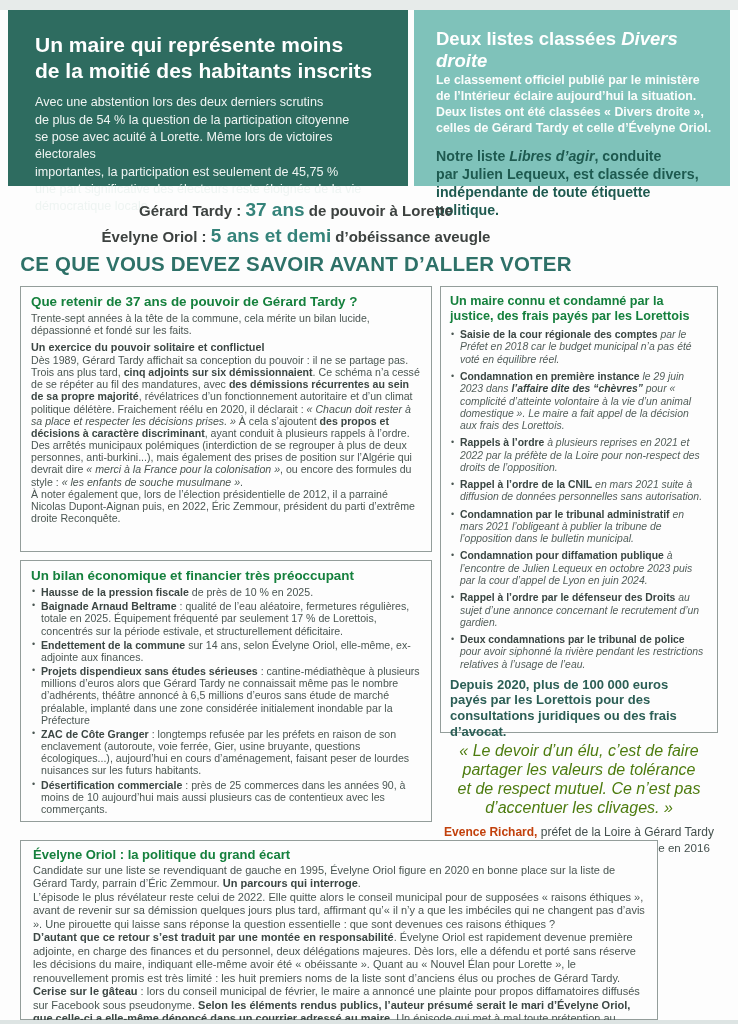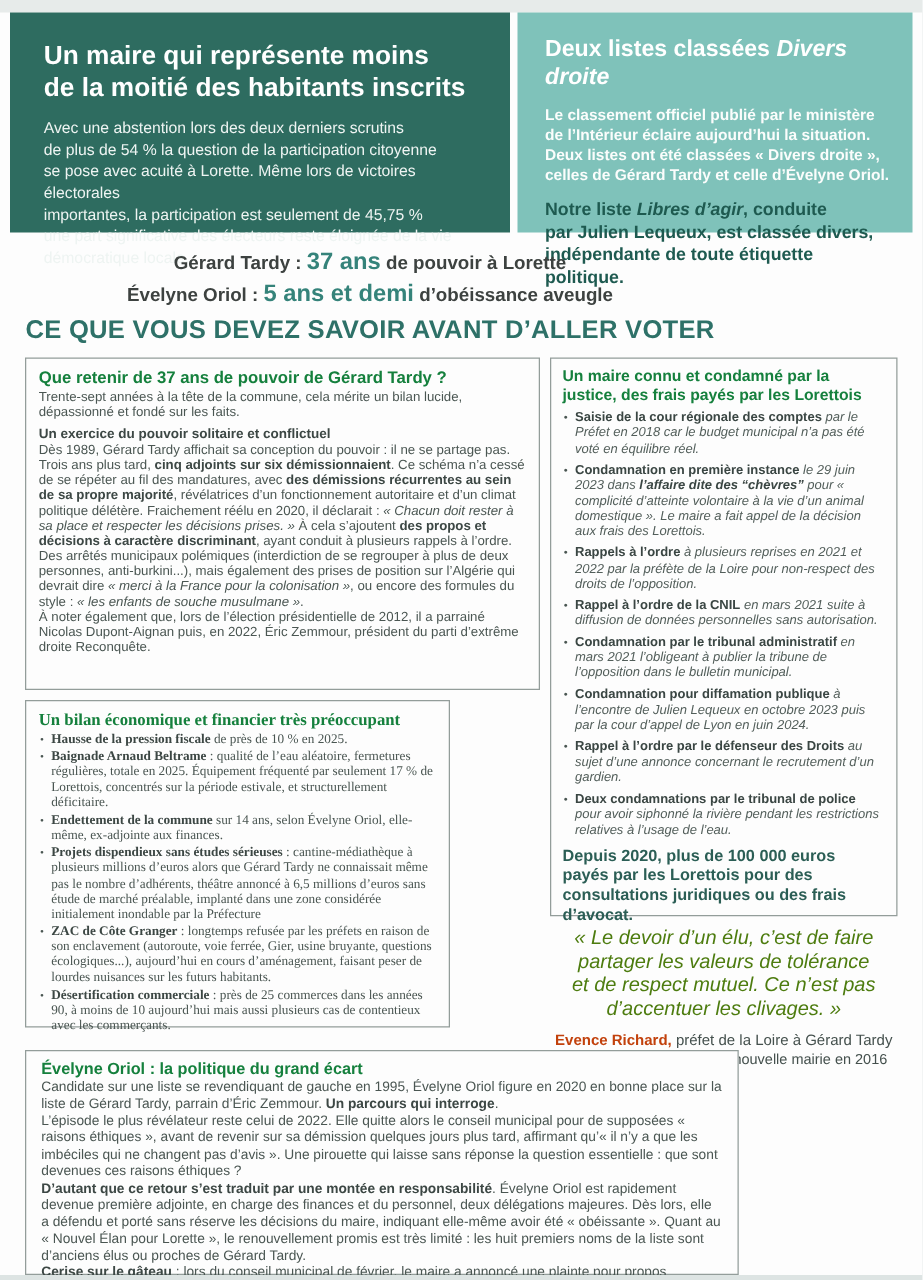--- a/index.html
+++ b/index.html
@@ -20,51 +20,51 @@
   }
   .banner-left h1 {
     font-size:21px; line-height:1.22; font-weight:700; color:#ffffff;
     white-space:pre-line; margin-bottom:11px;
   }
   .banner-left p { font-size:12.6px; line-height:1.38; white-space:pre-line; color:#eef4f2; }
   .banner-right {
     left:414px; width:316px; height:176px; background:#7FC2BA;
     padding:18px 14px 0 22px;
   }
-  .banner-right h1 { font-size:18.5px; font-weight:700; color:#ffffff; margin-bottom:12px; }
+  .banner-right h1 { font-size:18.5px; font-weight:700; color:#ffffff; margin-bottom:0; }
   .banner-right .br-p1 { font-size:12.4px; font-weight:700; line-height:1.3; color:#fbfdfc; white-space:pre-line; }
   .banner-right .br-p2 { font-size:14.2px; font-weight:700; line-height:1.28; color:#1E5A50; white-space:pre-line; margin-top:10px; }
 
   
   .headline { position:absolute; left:0; top:197px; width:592px; text-align:center; }
   .hl-line { font-size:15px; font-weight:700; color:#3d4240; line-height:25px; }
   .hl-main { font-size:20.5px; font-weight:700; color:#2E7168; line-height:28px; margin-top:1px; letter-spacing:0.2px; }
 
   
   .box {
     position:absolute; background:#fdfdfd; border:1px solid #939d9a;
     color:#4a5652;
   }
   .box h2 { font-size:13.4px; font-weight:700; color:#15803d; line-height:1.2; margin-bottom:2px; }
   .box1 { left:20px; top:286px; width:412px; height:266px; padding:7px 10px; }
   .box1 p { font-size:10.6px; line-height:1.15; }
   .box1 .subhead { font-weight:700; color:#3c4744; margin-top:5px; font-size:10.8px; }
-  .box2 { left:20px; top:560px; width:340px; height:262px; padding:7px 10px;font-family:Liberation Serif, serif; }
+  .box2 { left:20px; top:560px; width:412px; height:262px; padding:7px 10px; }
   ul.bullets { list-style:none; }
   ul.bullets li {
     position:relative; padding-left:10px; font-size:10.6px; line-height:1.15; margin-top:2px;
   }
   ul.bullets li::before {
     content:"•"; position:absolute; left:1px; top:0; font-size:9px; color:#4a5652;
   }
   .boxR { left:440px; top:286px; width:278px; height:447px; padding:7px 9px; }
   .boxR h2 { font-size:12.6px; }
   .boxR ul.bullets li { font-size:10.4px; line-height:1.18; margin-top:5px; }
   .boxR .box-footer { font-size:13px; font-weight:700; color:#2B5E55; line-height:1.2; margin-top:6px; }
-  .boxB { left:20px; top:840px; width:571px; height:180px; padding:6px 12px; }
+  .boxB { left:20px; top:840px; width:638px; height:180px; padding:6px 12px; }
   .boxB h2 { font-size:13px; margin-bottom:1px; }
   .boxB p { font-size:11px; line-height:1.23; color:#4a5652; }
 
   
   .quote-block { position:absolute; left:432px; top:742px; width:294px; text-align:center; }
   .quote-text {
     font-size:16px; font-style:italic; color:#4d7c0f; line-height:1.18;
     white-space:pre-line; margin-bottom:5px;
   }
   .quote-attr { font-size:12px; color:#44504d; line-height:1.5; }

